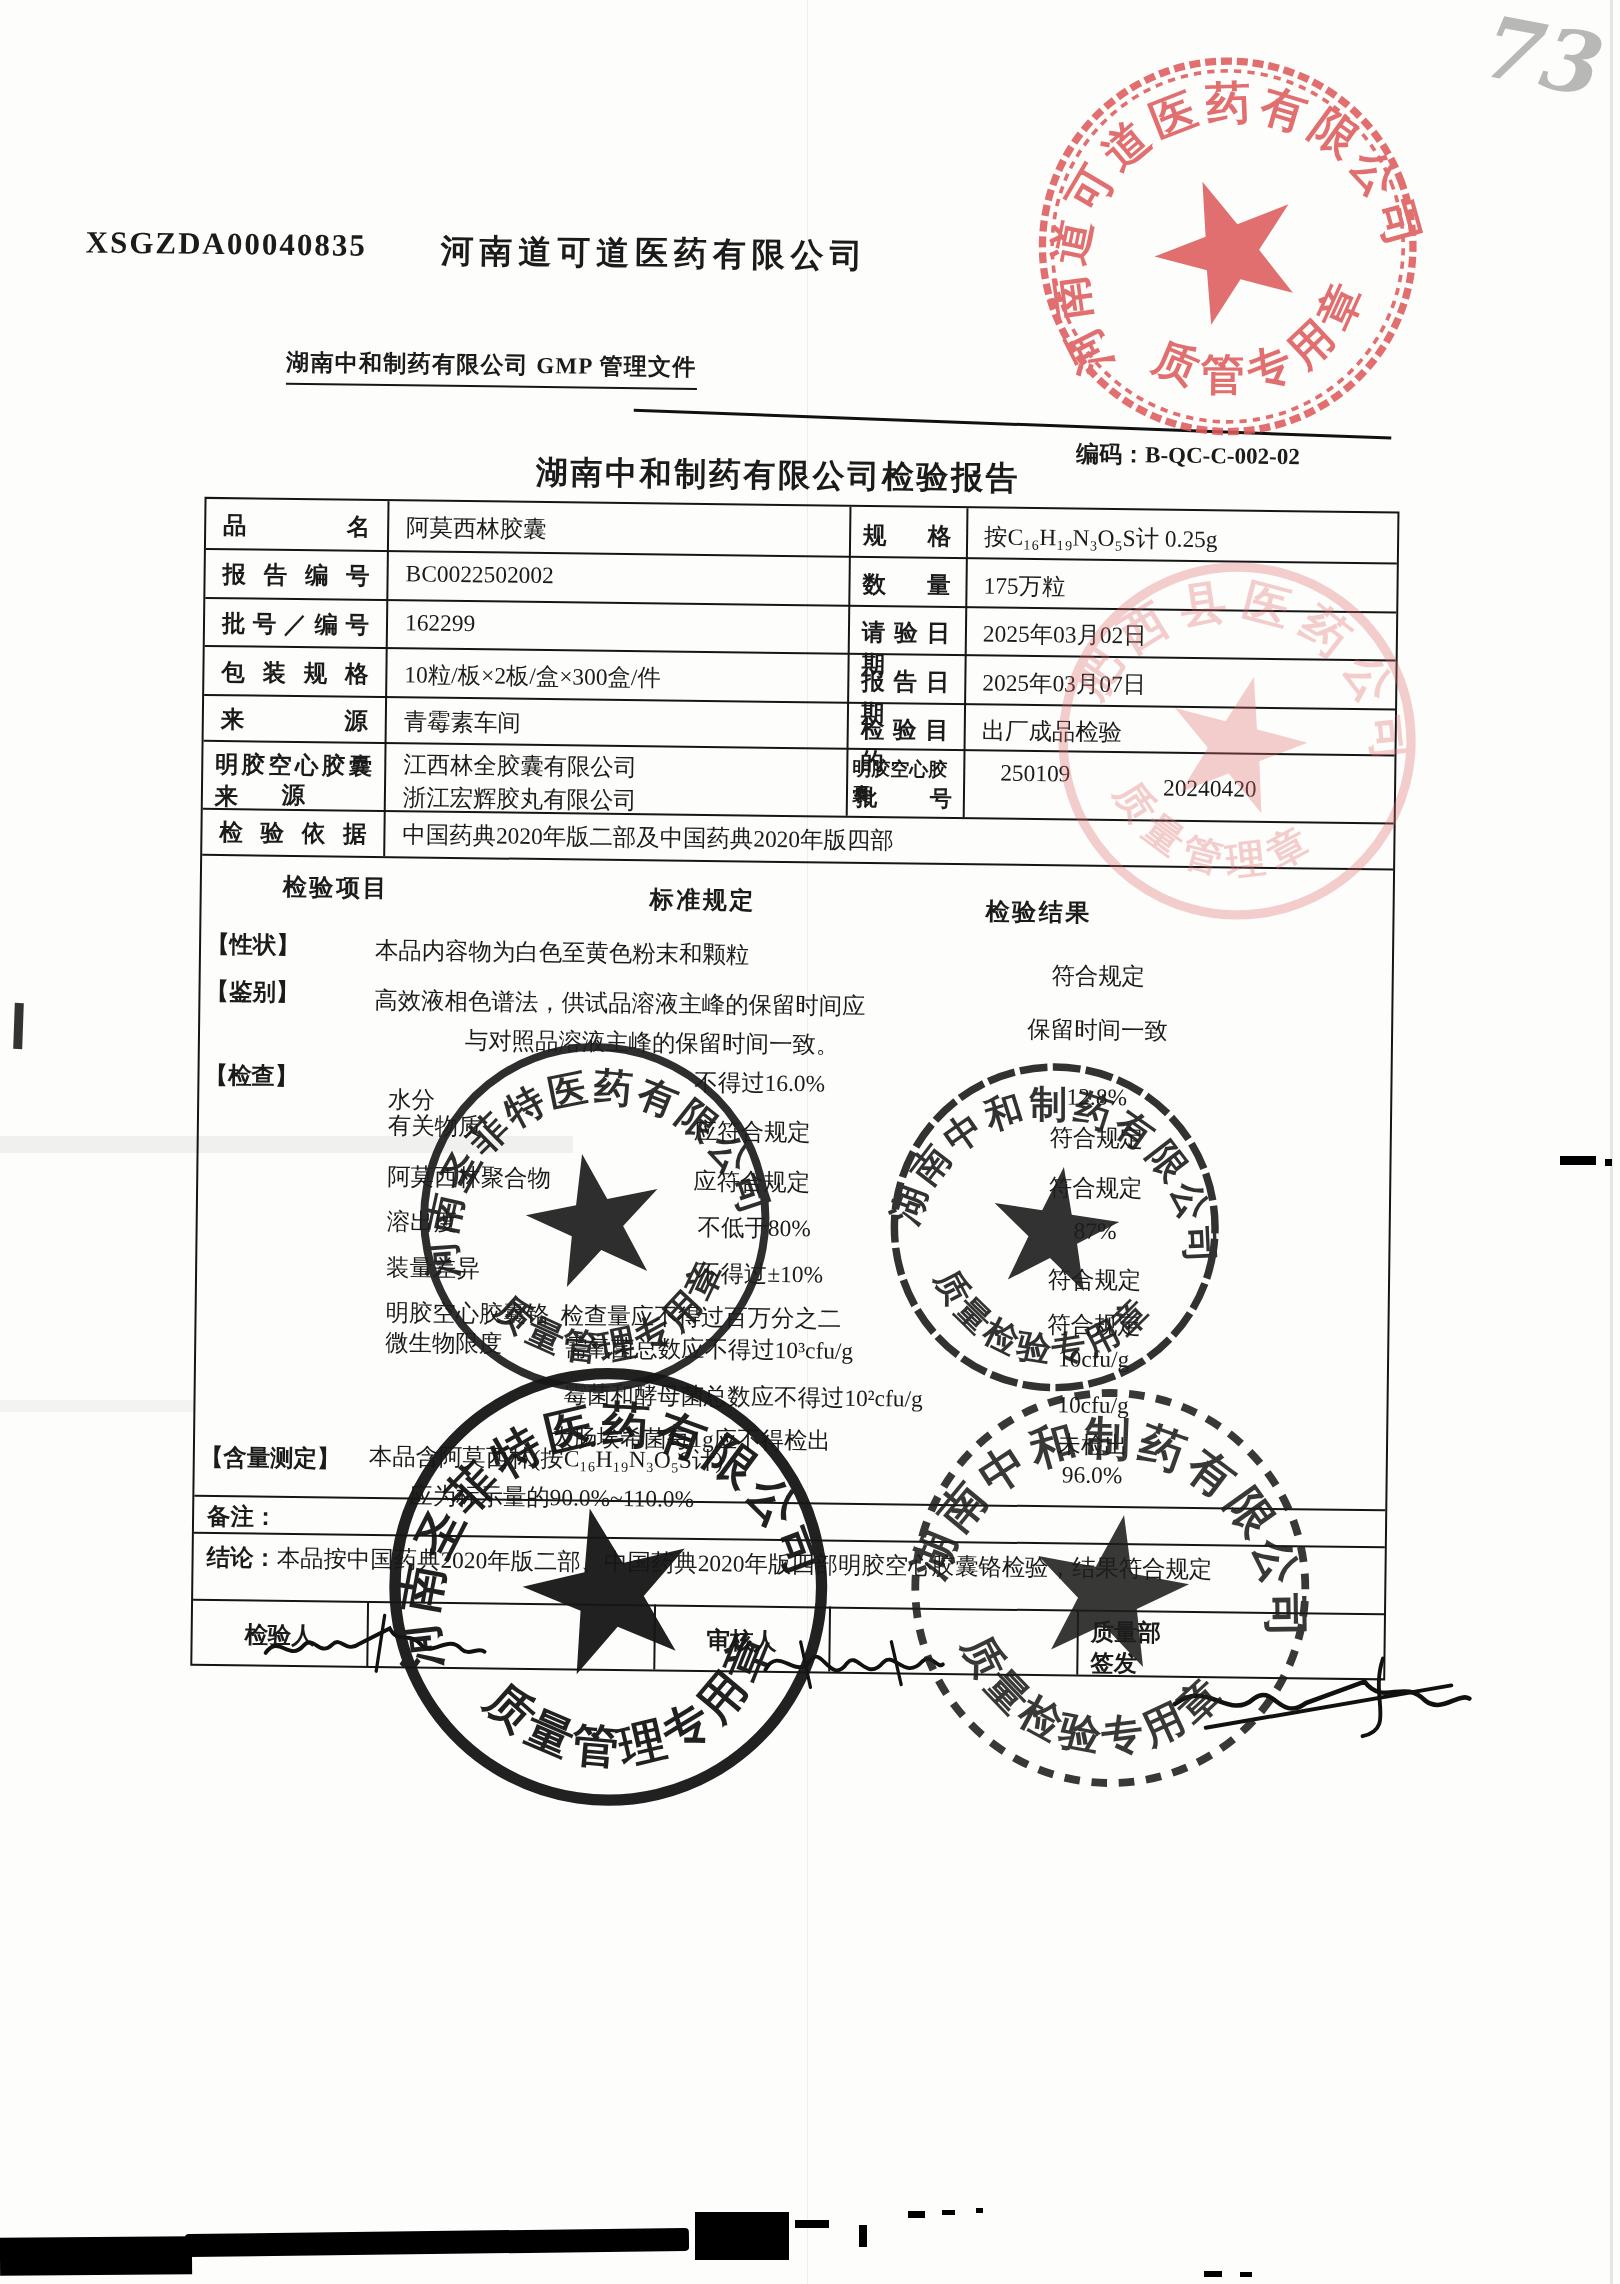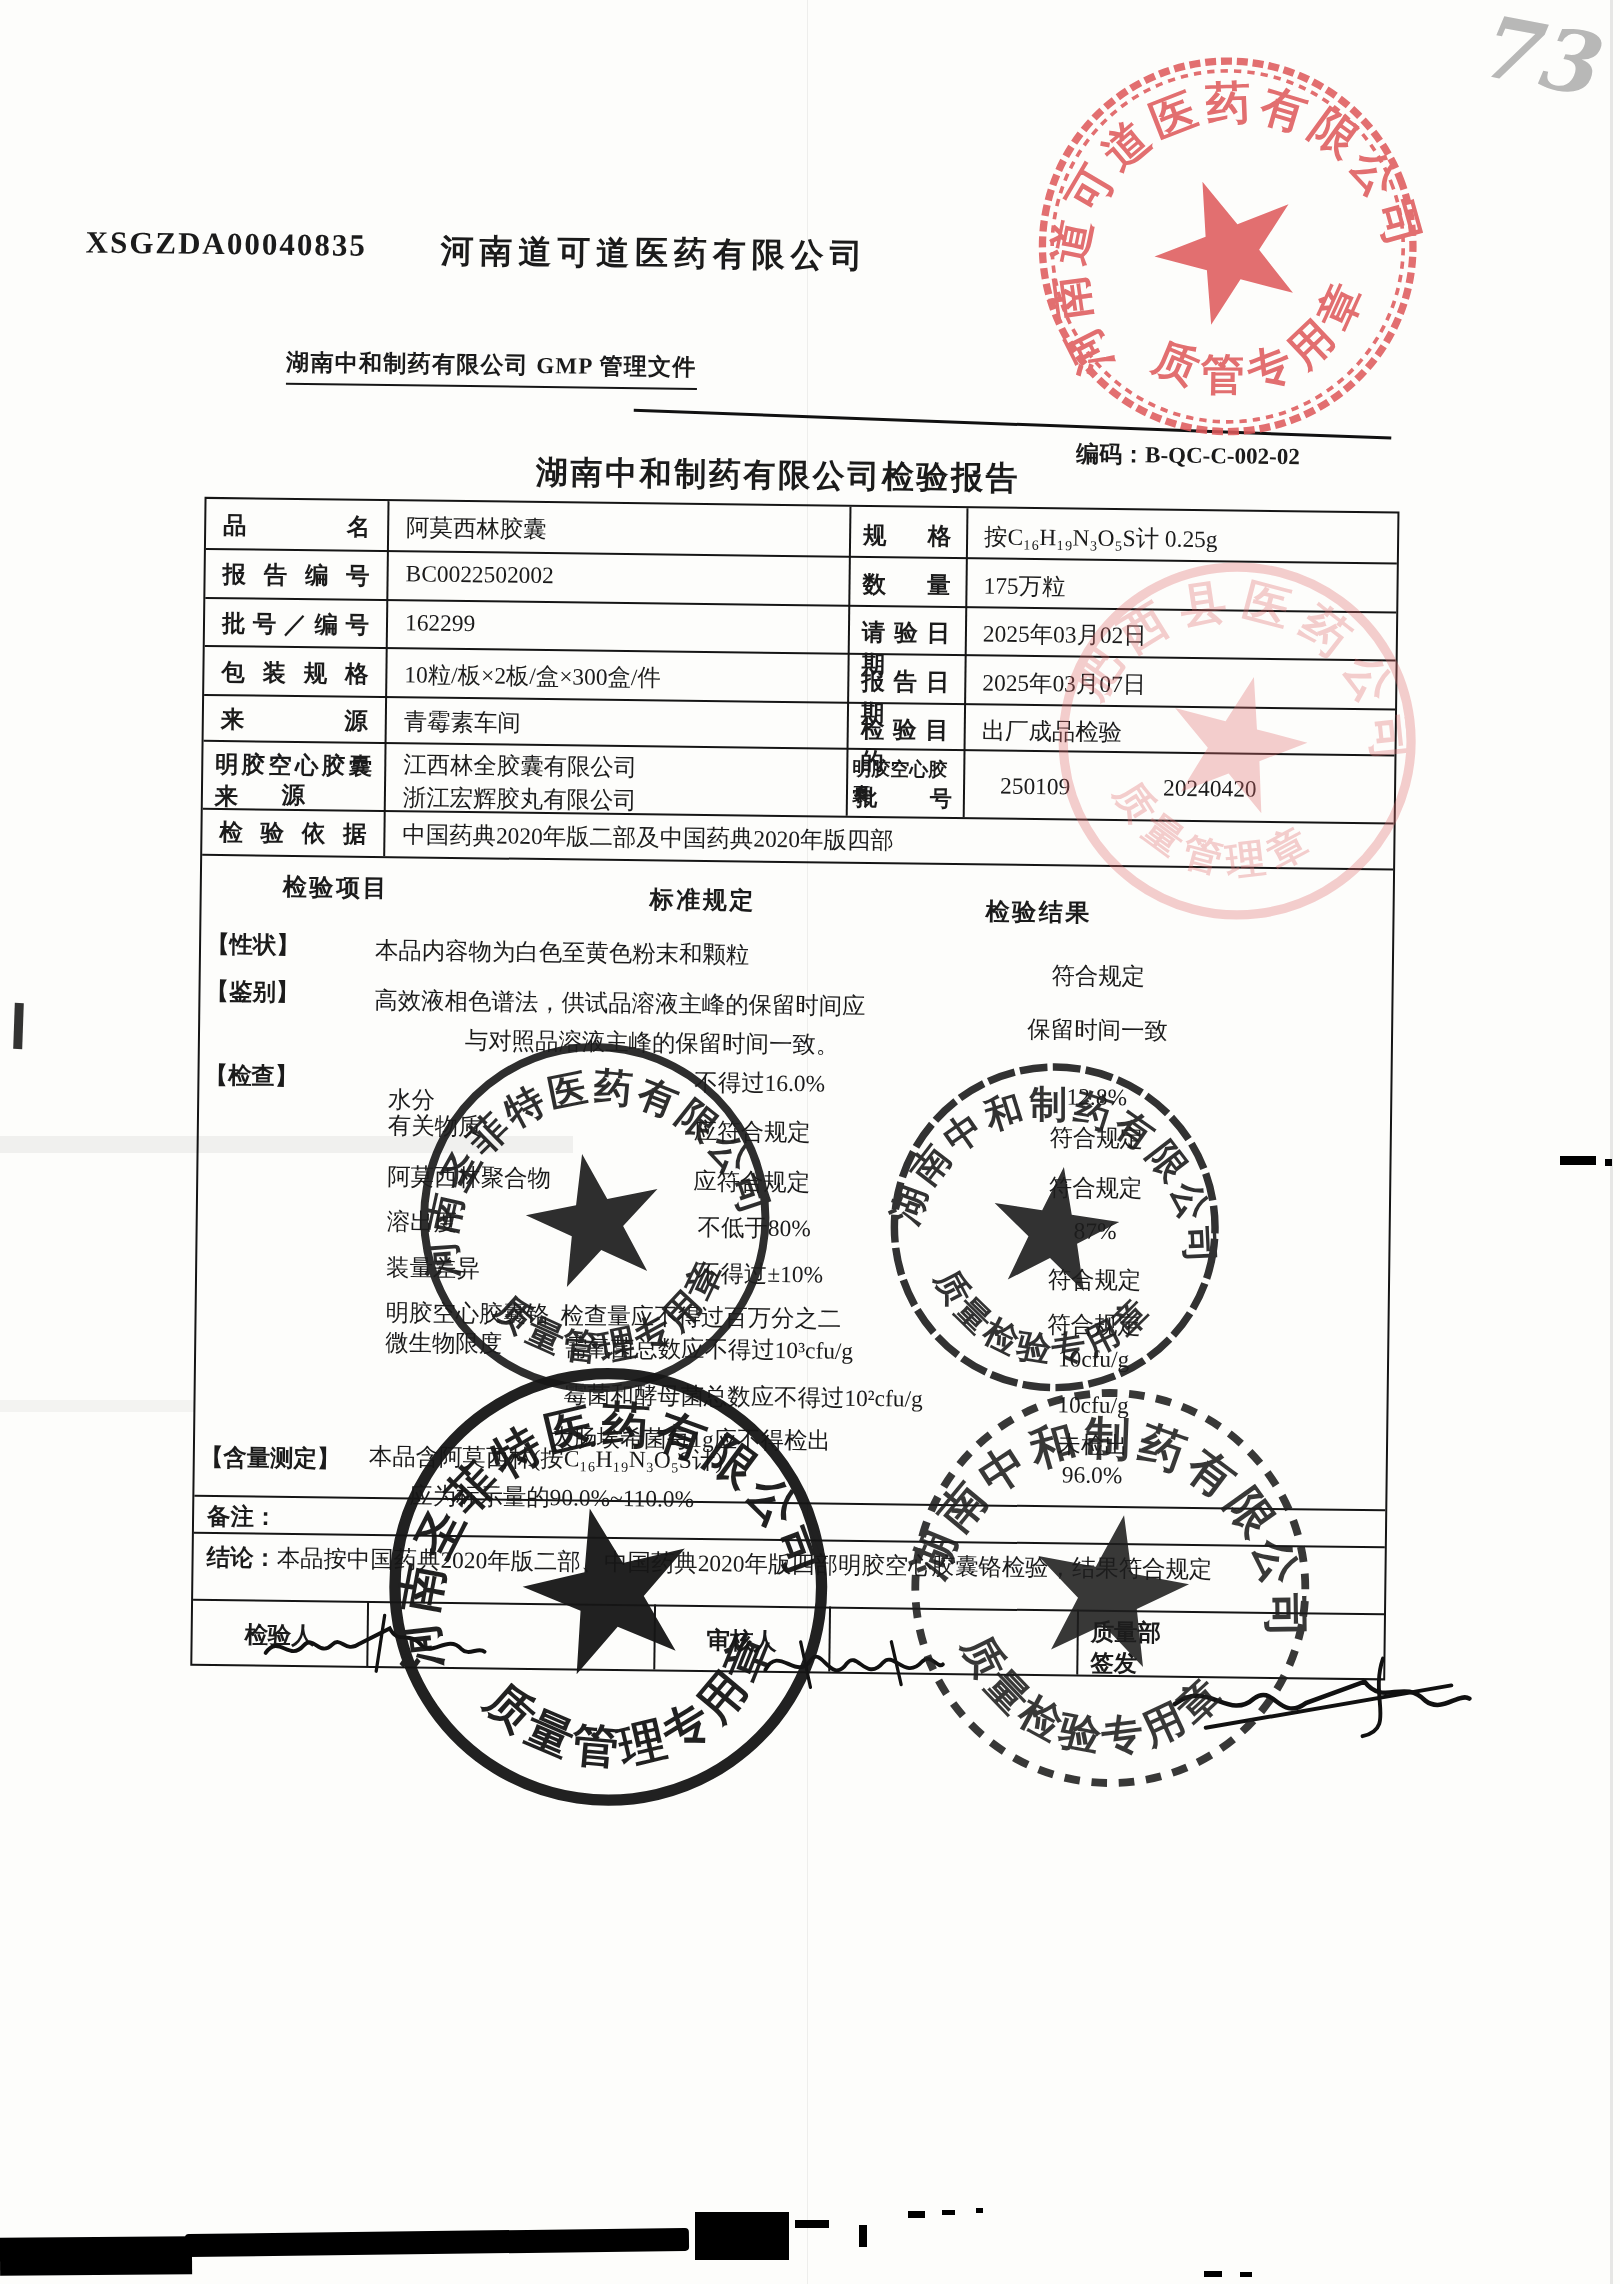--- a/index.html
+++ b/index.html
@@ -93,21 +93,21 @@
       <div class="val" style="left:200px;top:204px;">青霉素车间</div>
       <div class="lbl" style="left:657px;top:206px;width:88px;">检验目的</div>
       <div class="val" style="left:778px;top:206px;">出厂成品检验</div>
 
       <div class="lbl" style="left:11.7px;top:249px;width:157px;">明胶空心胶囊来</div>
       <div class="val" style="left:0px;top:279px;width:181px;text-align:center;font-weight:bold;">源</div>
       <div class="val" style="left:200px;top:247px;">江西林全胶囊有限公司</div>
       <div class="val" style="left:200px;top:280px;">浙江宏辉胶丸有限公司</div>
       <div class="val" style="left:649px;top:249px;width:104px;font-size:19px;font-weight:bold;white-space:normal;line-height:1.35;">明胶空心胶囊</div>
       <div class="lbl" style="left:653px;top:276px;width:96px;font-size:22px;">批号</div>
-      <div class="val" style="left:797px;top:264px;">250109</div>
+      <div class="val" style="left:797px;top:251px;">250109</div>
       <div class="val" style="left:960px;top:264px;">20240420</div>
 
       <div class="lbl" style="left:17px;top:317px;width:147px;">检验依据</div>
       <div class="val" style="left:200px;top:317px;">中国药典2020年版二部及中国药典2020年版四部</div>
 
       <div class="ithead" style="left:81px;top:371px;">检验项目</div>
       <div class="ithead" style="left:448px;top:379px;">标准规定</div>
       <div class="ithead" style="left:784px;top:387px;">检验结果</div>
 
       <div class="it itb" style="left:5.2px;top:429px;">【性状】</div>

